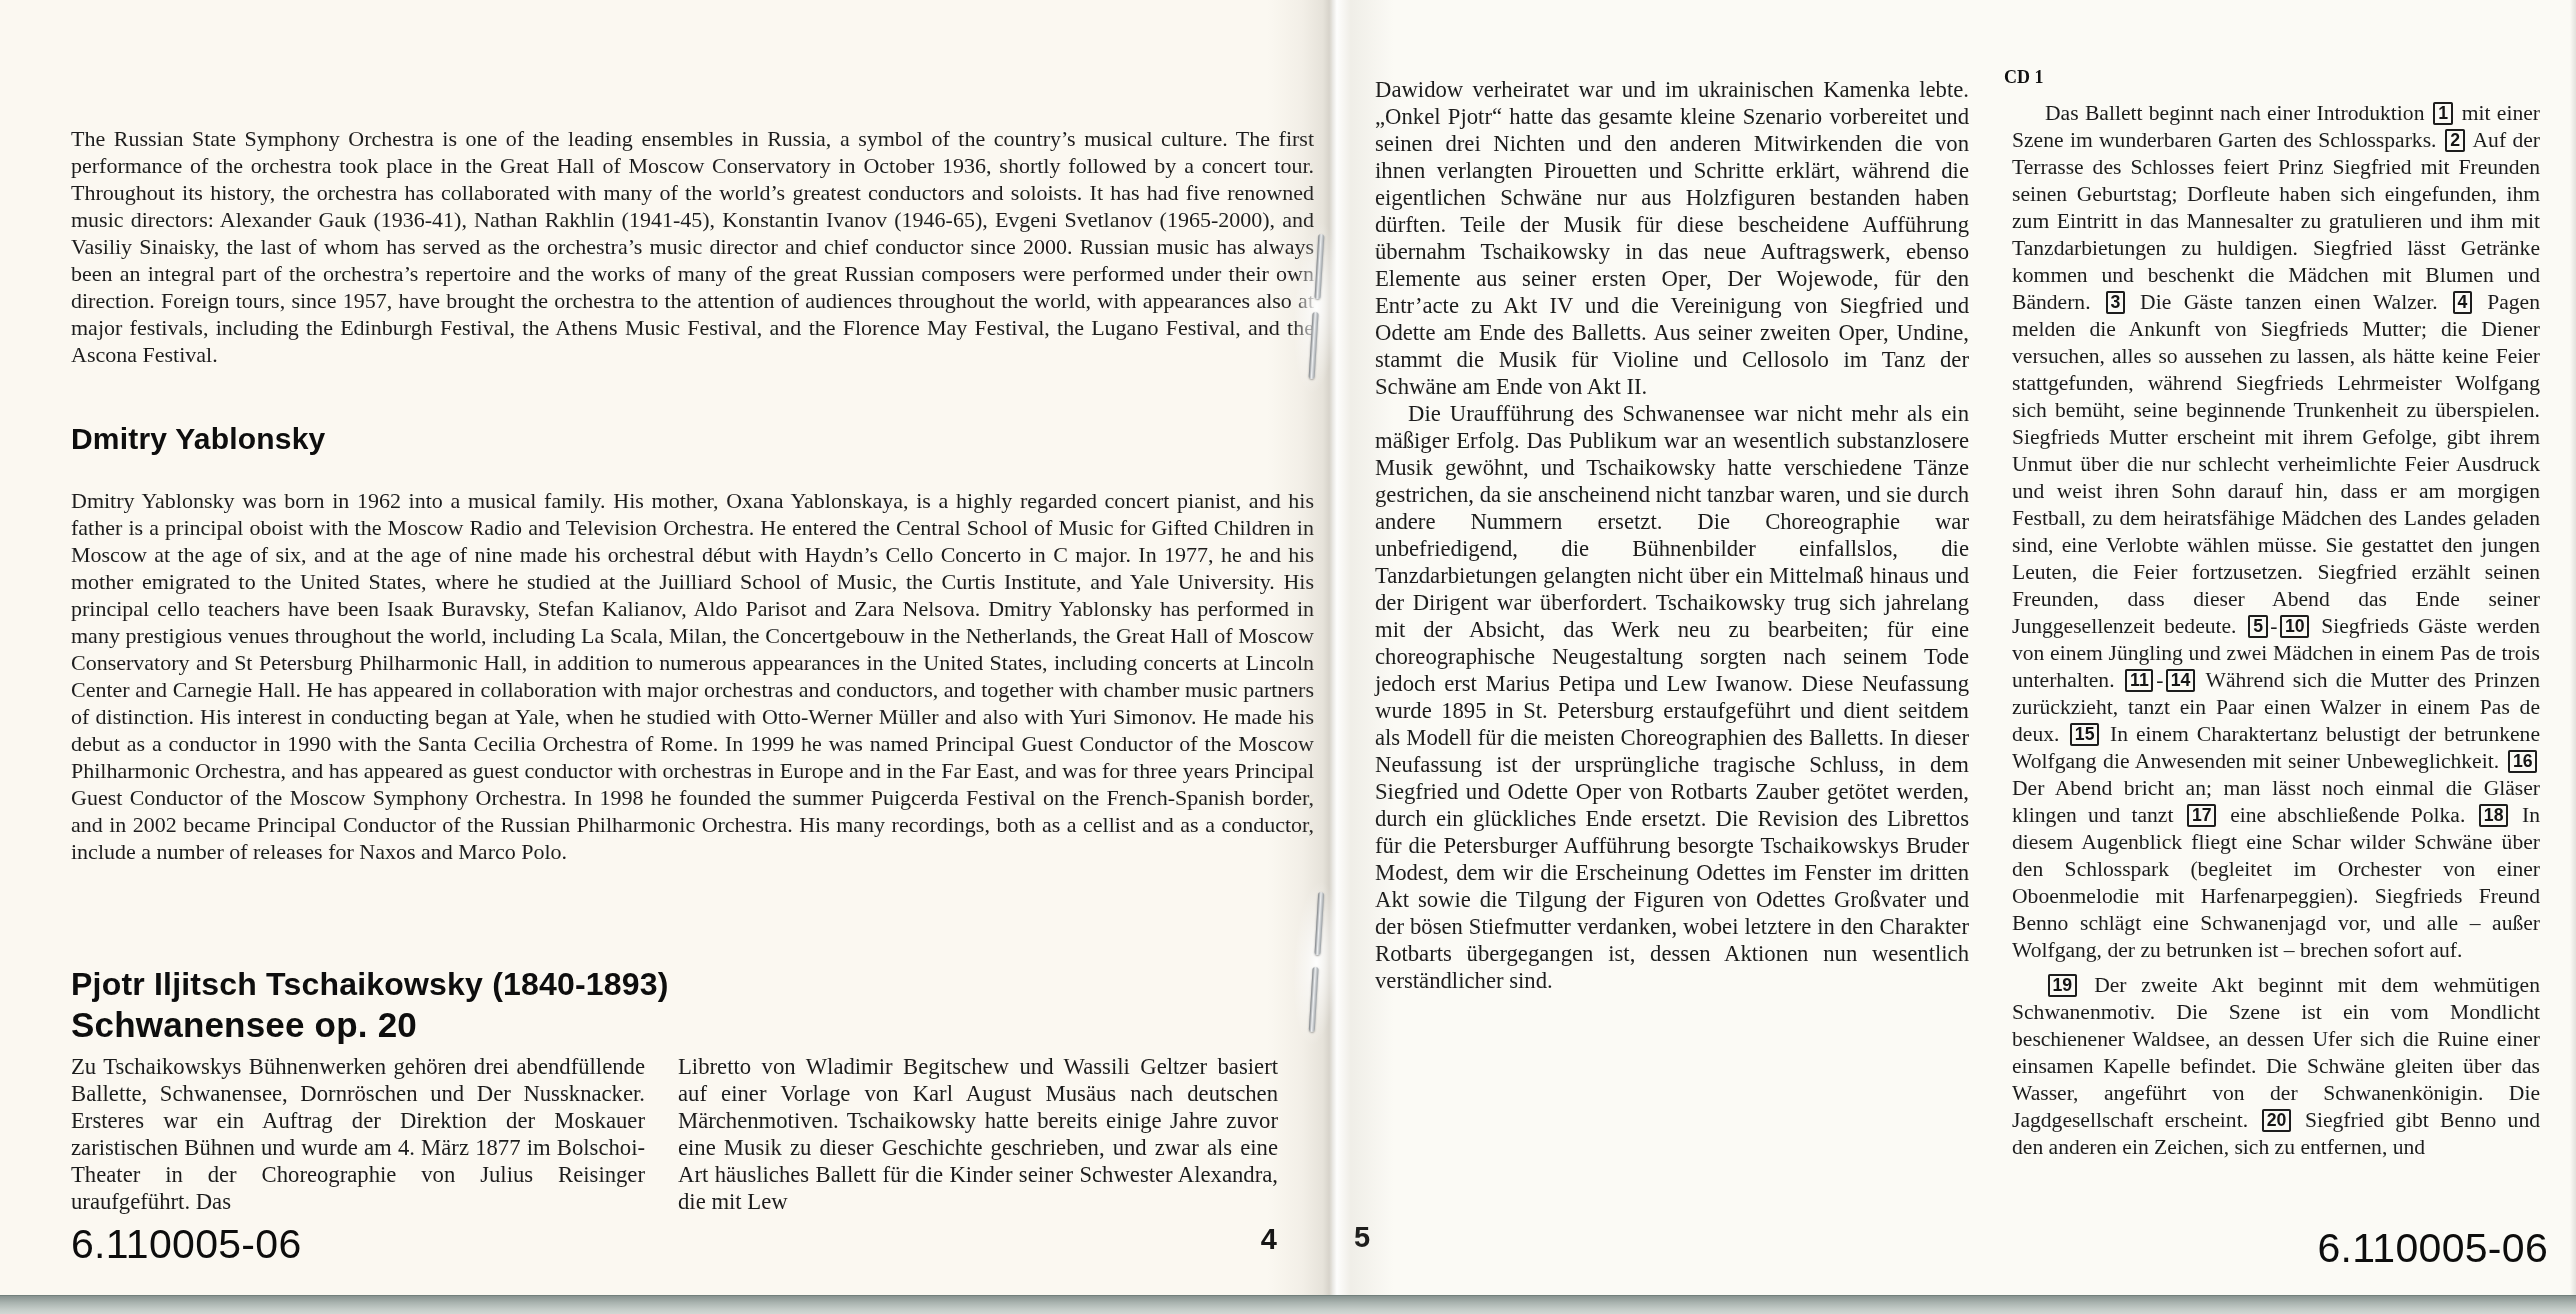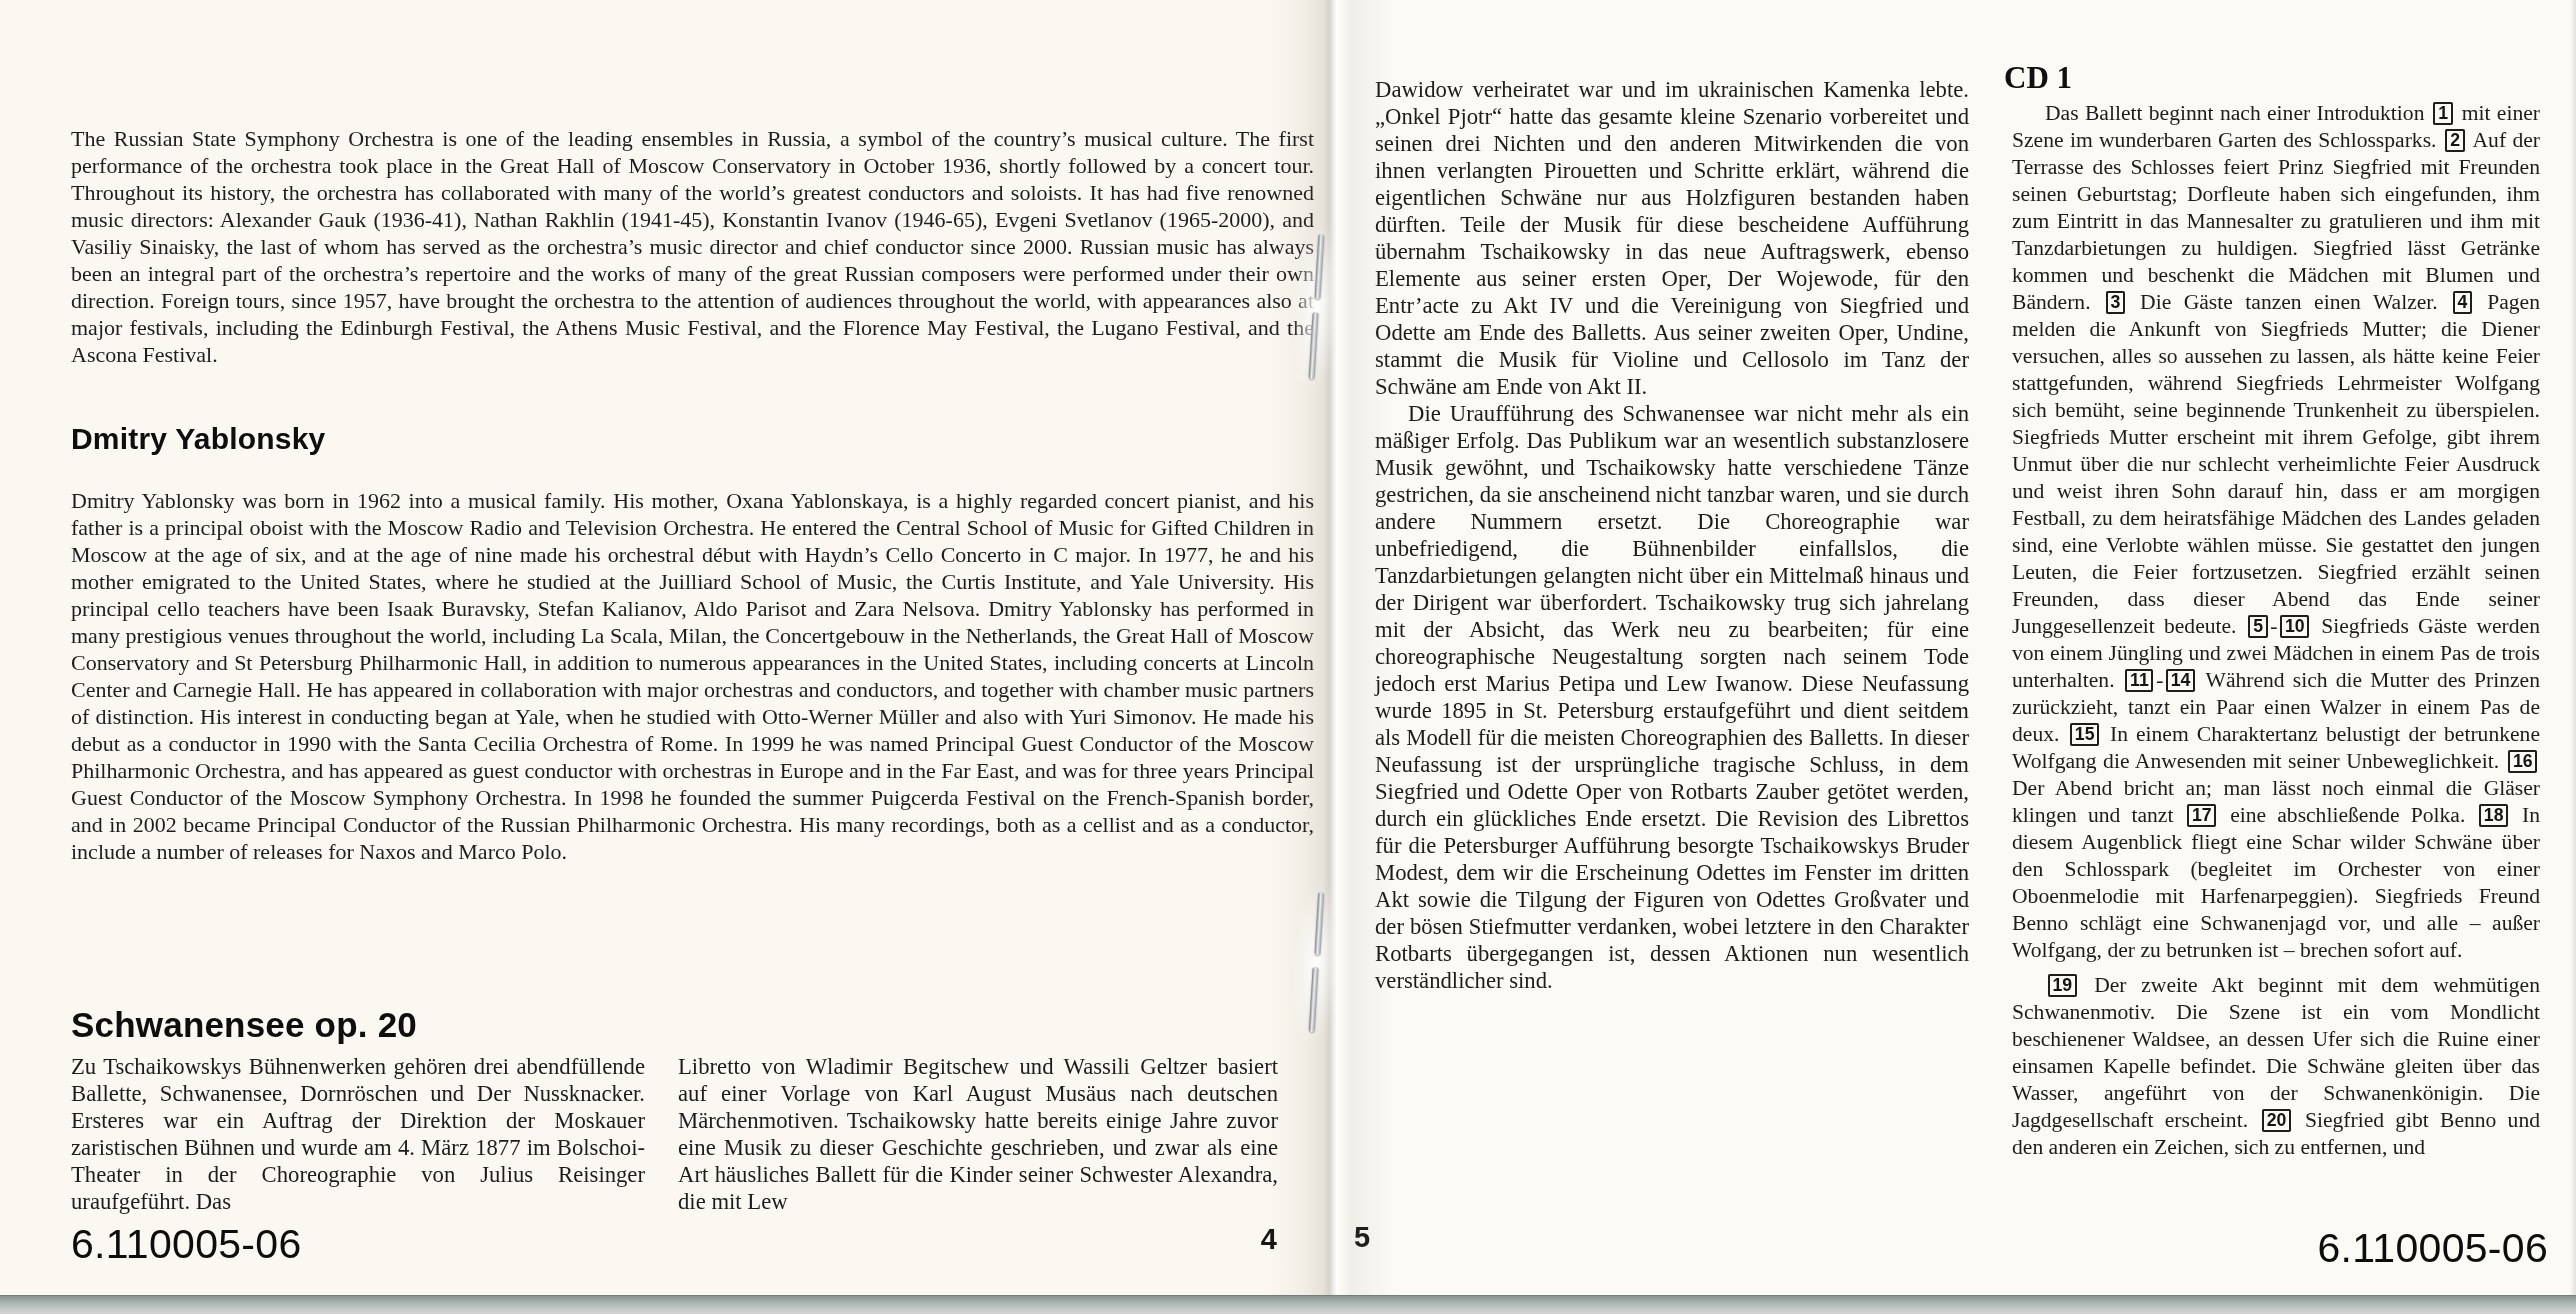--- a/index.html
+++ b/index.html
@@ -12,21 +12,21 @@
   .abs{position:absolute}
   .h-sans{font-family:"Liberation Sans",sans-serif;font-weight:bold;color:#0e0e0e;letter-spacing:0.2px}
   .h1{font-size:30px;line-height:33px}
   .h1-lg{font-size:32px;line-height:36px}
   .h2{font-size:35px;line-height:31px}
   .body-en{font-size:22px;line-height:27px;text-align:justify;color:#1d1d1d}
   .body-de{font-size:22.7px;line-height:27px;text-align:justify;color:#1c1c1c}
   .body-de p{margin:0}
   .indent{text-indent:33px}
   .it{}
-  .cd-heading{font-family:"Liberation Serif",serif;font-weight:bold;font-size:31px;line-height:29px;color:#101010;margin-bottom:5px}
+  .cd-heading{font-family:"Liberation Serif",serif;font-weight:bold;font-size:18px;line-height:29px;color:#101010;margin-bottom:5px}
   .col-synopsis p{font-size:21.6px;line-height:27px;text-align:justify;color:#1c1c1c;margin:8px}
   .track{display:inline-block;font-family:"Liberation Sans",sans-serif;font-weight:bold;font-size:17.7px;line-height:19px;color:#151515;border:2.7px solid #1d1d1d;border-radius:1.8px;padding:0 2.7px;margin:0 2.7px;vertical-align:0.9px;text-indent:0}
   .catalog{position:absolute;font-family:"Liberation Sans",sans-serif;font-weight:normal;font-size:41px;color:#0d0d0d;letter-spacing:0.3px}
   .pagenum{position:absolute;font-family:"Liberation Sans",sans-serif;font-weight:bold;font-size:29px;color:#161616}
   .gutter{position:absolute;top:0;left:1267px;width:127px;height:1298px;pointer-events:none;
     background:linear-gradient(90deg,rgba(140,130,110,0) 0%,rgba(140,130,112,.08) 28%,rgba(110,102,86,.15) 44%,rgba(88,82,68,.22) 49%,rgba(255,255,255,.75) 55%,rgba(140,130,112,.10) 66%,rgba(140,130,112,0) 100%)}
   .staple{position:absolute;left:1312px;width:10px;transform:rotate(3.5deg)}
   .staple::before{content:"";position:absolute;left:-18px;top:-8%;width:45px;height:118%;
     background:radial-gradient(closest-side,rgba(255,255,255,.95),rgba(255,255,255,0))}
   .staple .bar{position:absolute;left:1.8px;width:6.3px;border-radius:3.6px;
@@ -59,20 +59,21 @@
 <body>
 
 <div class="canvas">
 
   <section class="page page-left">
     <p class="abs body-en pos-orch-p">The Russian State Symphony Orchestra is one of the leading ensembles in Russia, a symbol of the country’s musical culture. The first performance of the orchestra took place in the Great Hall of Moscow Conservatory in October 1936, shortly followed by a concert tour. Throughout its history, the orchestra has collaborated with many of the world’s greatest conductors and soloists. It has had five renowned music directors: Alexander Gauk (1936-41), Nathan Rakhlin (1941-45), Konstantin Ivanov (1946-65), Evgeni Svetlanov (1965-2000), and Vasiliy Sinaisky, the last of whom has served as the orchestra’s music director and chief conductor since 2000. Russian music has always been an integral part of the orchestra’s repertoire and the works of many of the great Russian composers were performed under their own direction. Foreign tours, since 1957, have brought the orchestra to the attention of audiences throughout the world, with appearances also at major festivals, including the Edinburgh Festival, the Athens Music Festival, and the Florence May Festival, the Lugano Festival, and the Ascona Festival.</p>
 
     <h1 class="abs h-sans h1 pos-cond-h">Dmitry Yablonsky</h1>
     <p class="abs body-en pos-cond-p"><span>Dmitry Yablonsky was born in 1962 into a musical family. His mother, Oxana Yablonskaya, is a highly regarded concert pianist, and his father is a principal oboist with the Moscow Radio and Television Orchestra. He entered the Central School of Music for Gifted Children in Moscow at the age of six, and at the age of nine made his orchestral début with Haydn’s </span><span class="it">Cello Concerto in C major</span><span>. In 1977, he and his mother emigrated to the United States, where he studied at the Juilliard School of Music, the Curtis Institute, and Yale University. His principal cello teachers have been Isaak Buravsky, Stefan Kalianov, Aldo Parisot and Zara Nelsova. Dmitry Yablonsky has performed in many prestigious venues throughout the world, including La Scala, Milan, the Concertgebouw in the Netherlands, the Great Hall of Moscow Conservatory and St Petersburg Philharmonic Hall, in addition to numerous appearances in the United States, including concerts at Lincoln Center and Carnegie Hall. He has appeared in collaboration with major orchestras and conductors, and together with chamber music partners of distinction. His interest in conducting began at Yale, when he studied with Otto-Werner Müller and also with Yuri Simonov. He made his debut as a conductor in 1990 with the Santa Cecilia Orchestra of Rome. In 1999 he was named Principal Guest Conductor of the Moscow Philharmonic Orchestra, and has appeared as guest conductor with orchestras in Europe and in the Far East, and was for three years Principal Guest Conductor of the Moscow Symphony Orchestra. In 1998 he founded the summer Puigcerda Festival on the French-Spanish border, and in 2002 became Principal Conductor of the Russian Philharmonic Orchestra. His many recordings, both as a cellist and as a conductor, include a number of releases for Naxos and Marco Polo.</span></p>
 
+    <h1 class="abs h-sans h1-lg pos-comp-h">Pjotr Iljitsch Tschaikowsky (1840-1893)</h1>
     <h2 class="abs h-sans h2 pos-work-h">Schwanensee op. 20</h2>
 
     <div class="abs body-de pos-colA">
       <p><span>Zu Tschaikowskys Bühnenwerken gehören drei abendfüllende Ballette, </span><span class="it">Schwanensee</span><span>, </span><span class="it">Dornröschen</span><span> und </span><span class="it">Der Nussknacker</span><span>. Ersteres war ein Auftrag der Direktion der Moskauer zaristischen Bühnen und wurde am 4. März 1877 im Bolschoi-Theater in der Choreographie von Julius Reisinger uraufgeführt. Das</span></p>
     </div>
     <div class="abs body-de pos-colB">
       <p><span>Libretto von Wladimir Begitschew und Wassili Geltzer basiert auf einer Vorlage von Karl August Musäus nach deutschen Märchenmotiven. Tschaikowsky hatte bereits einige Jahre zuvor eine Musik zu dieser Geschichte geschrieben, und zwar als eine Art häusliches Ballett für die Kinder seiner Schwester Alexandra, die mit Lew</span></p>
     </div>
 
     <div class="catalog pos-cat-left">6.110005-06</div>

